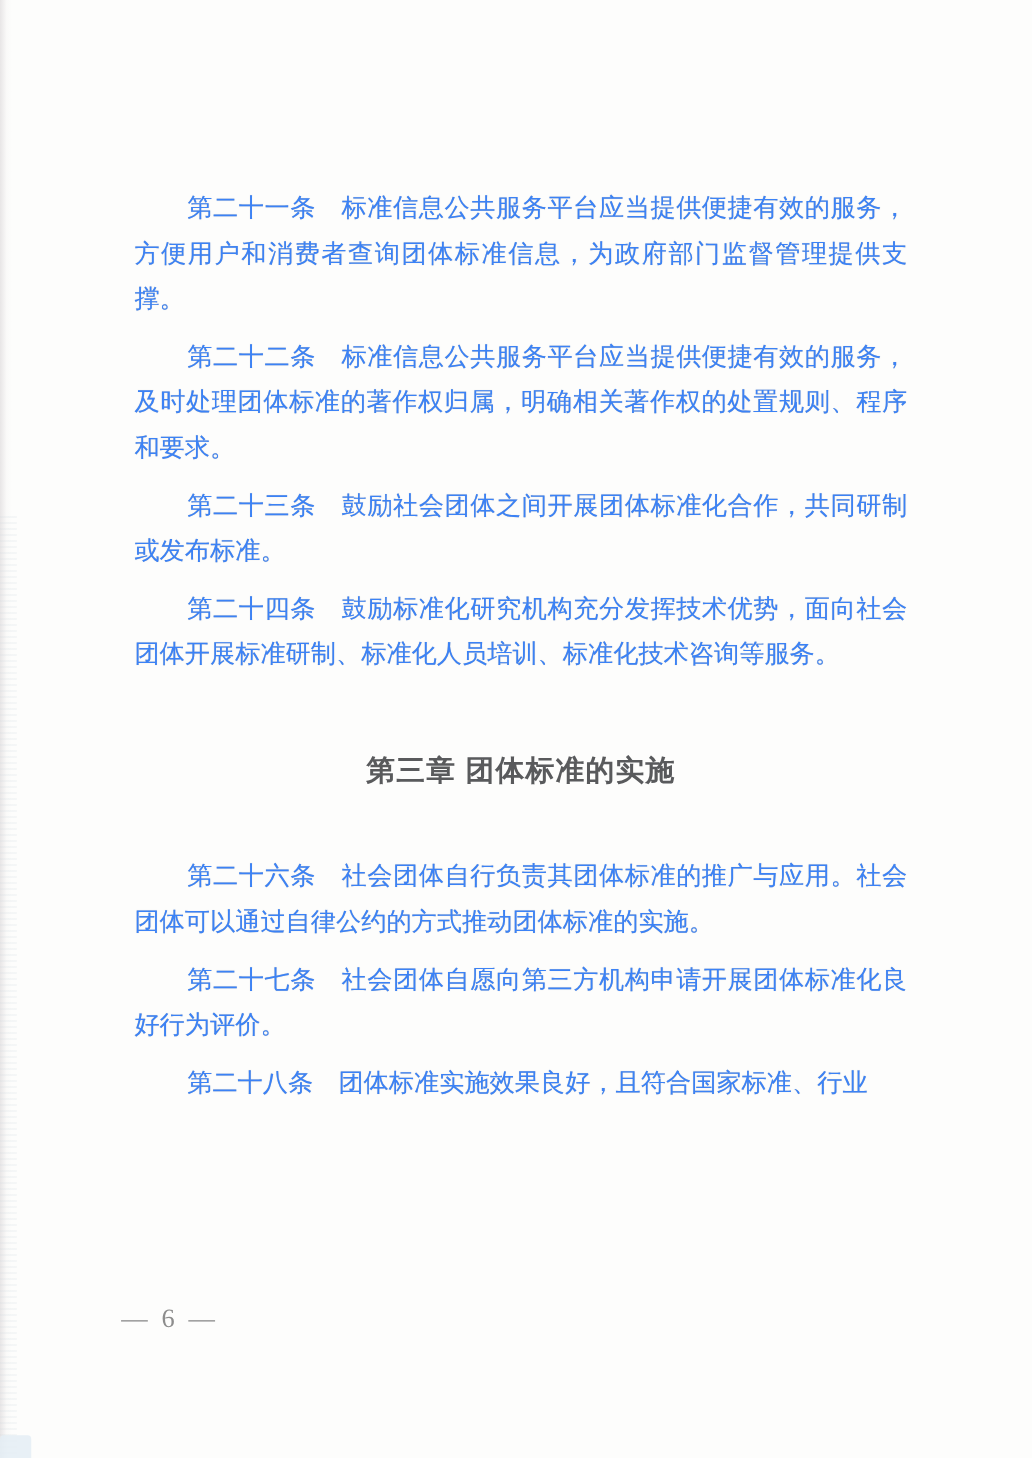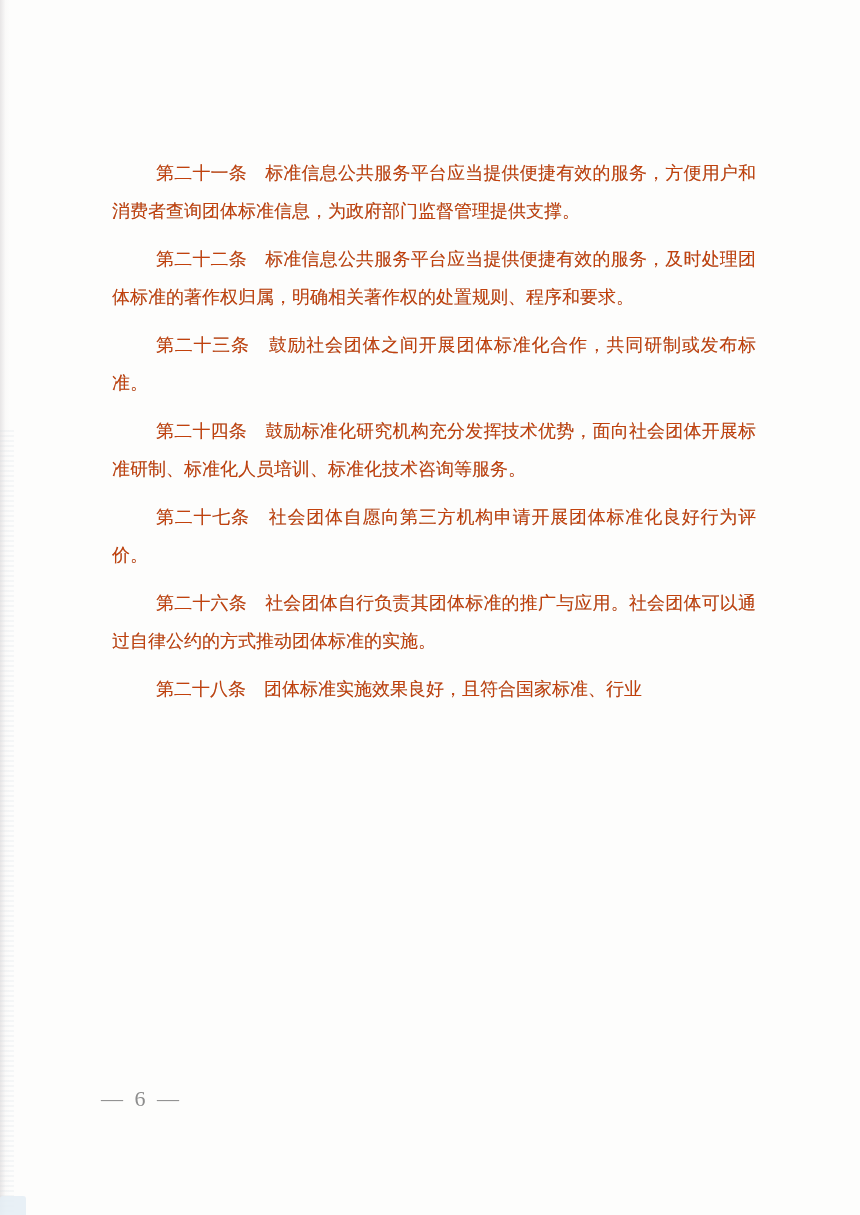--- a/index.html
+++ b/index.html
@@ -42,23 +42,23 @@
     pointer-events: none;
   }
   .body-block {
     position: absolute;
     left: 112px;
     top: 154px;
     width: 644px;
   }
   .article {
     margin: 0 0 10px 0;
-    font-size: 18px;
+    font-size: 21px;
     line-height: 38px;
-    color: #c2410c;
+    color: #3b82f6;
     text-align: justify;
     text-indent: 44px;
     letter-spacing: 0;
     text-shadow: 0 0 0.6px rgba(130,128,126,0.55);
   }
   .chapter-heading {
     margin: 59px 0 48px 0;
     font-family: "Liberation Sans", "DejaVu Sans", sans-serif;
     font-weight: bold;
     font-size: 24px;
@@ -90,25 +90,26 @@
   <div class="body-block">
 
     <p class="article">第二十一条　标准信息公共服务平台应当提供便捷有效的服务，方便用户和消费者查询团体标准信息，为政府部门监督管理提供支撑。</p>
 
     <p class="article">第二十二条　标准信息公共服务平台应当提供便捷有效的服务，及时处理团体标准的著作权归属，明确相关著作权的处置规则、程序和要求。</p>
 
     <p class="article">第二十三条　鼓励社会团体之间开展团体标准化合作，共同研制或发布标准。</p>
 
     <p class="article">第二十四条　鼓励标准化研究机构充分发挥技术优势，面向社会团体开展标准研制、标准化人员培训、标准化技术咨询等服务。</p>
 
+    <h2 class="chapter-heading">第三章 团体标准的实施</h2>
 
 
+    <p class="article">第二十六条　社会团体自行负责其团体标准的推广与应用。社会团体可以通过自律公约的方式推动团体标准的实施。</p>
+
     <p class="article">第二十七条　社会团体自愿向第三方机构申请开展团体标准化良好行为评价。</p>
-
-    <p class="article">第二十六条　社会团体自行负责其团体标准的推广与应用。社会团体可以通过自律公约的方式推动团体标准的实施。</p>
 
 
     <p class="article">第二十八条　团体标准实施效果良好，且符合国家标准、行业</p>
 
   </div>
 
   <div class="page-number">— 6 —</div>
 
 </div>
 

